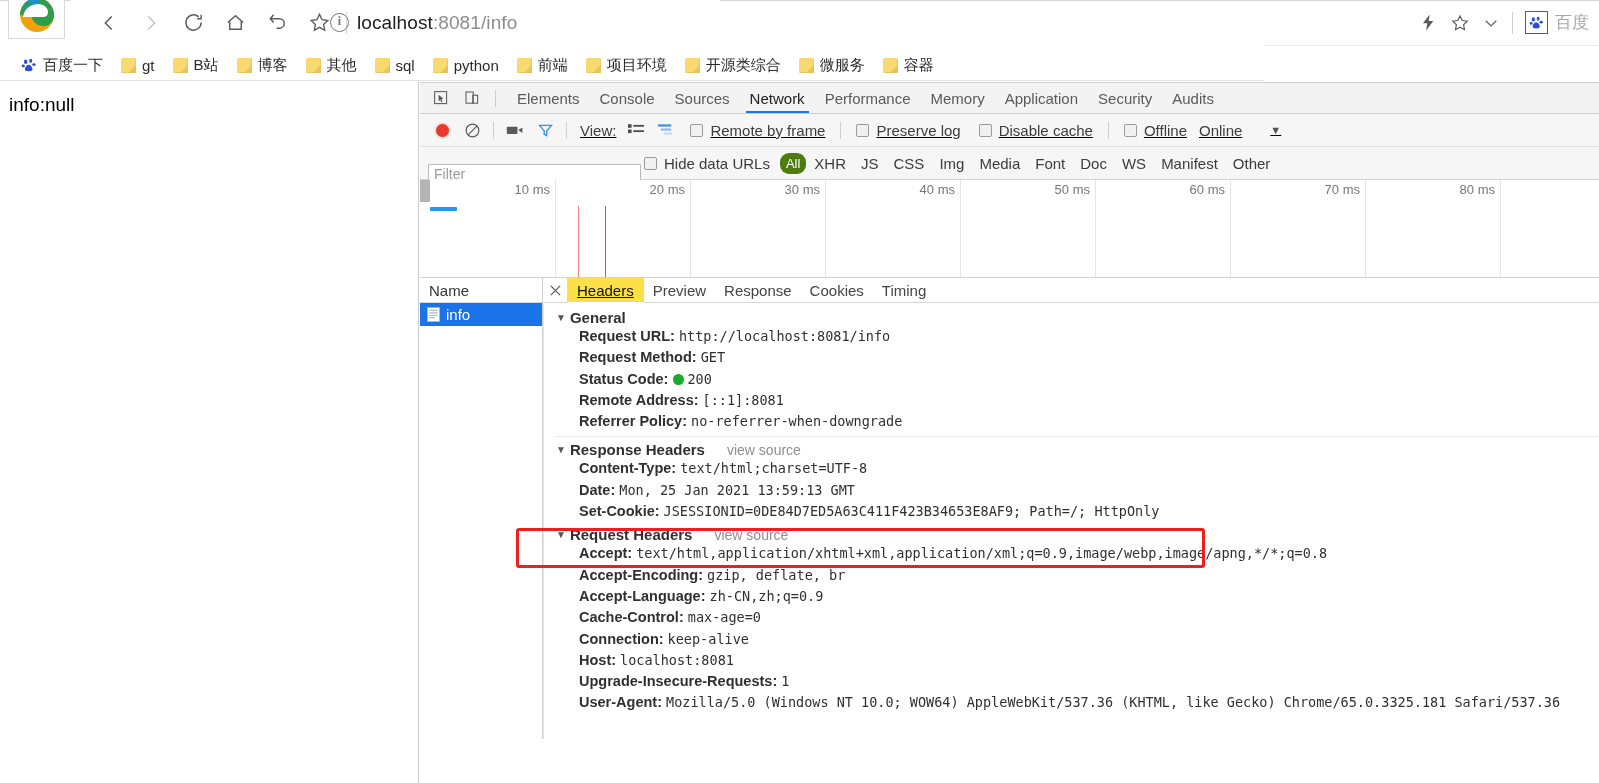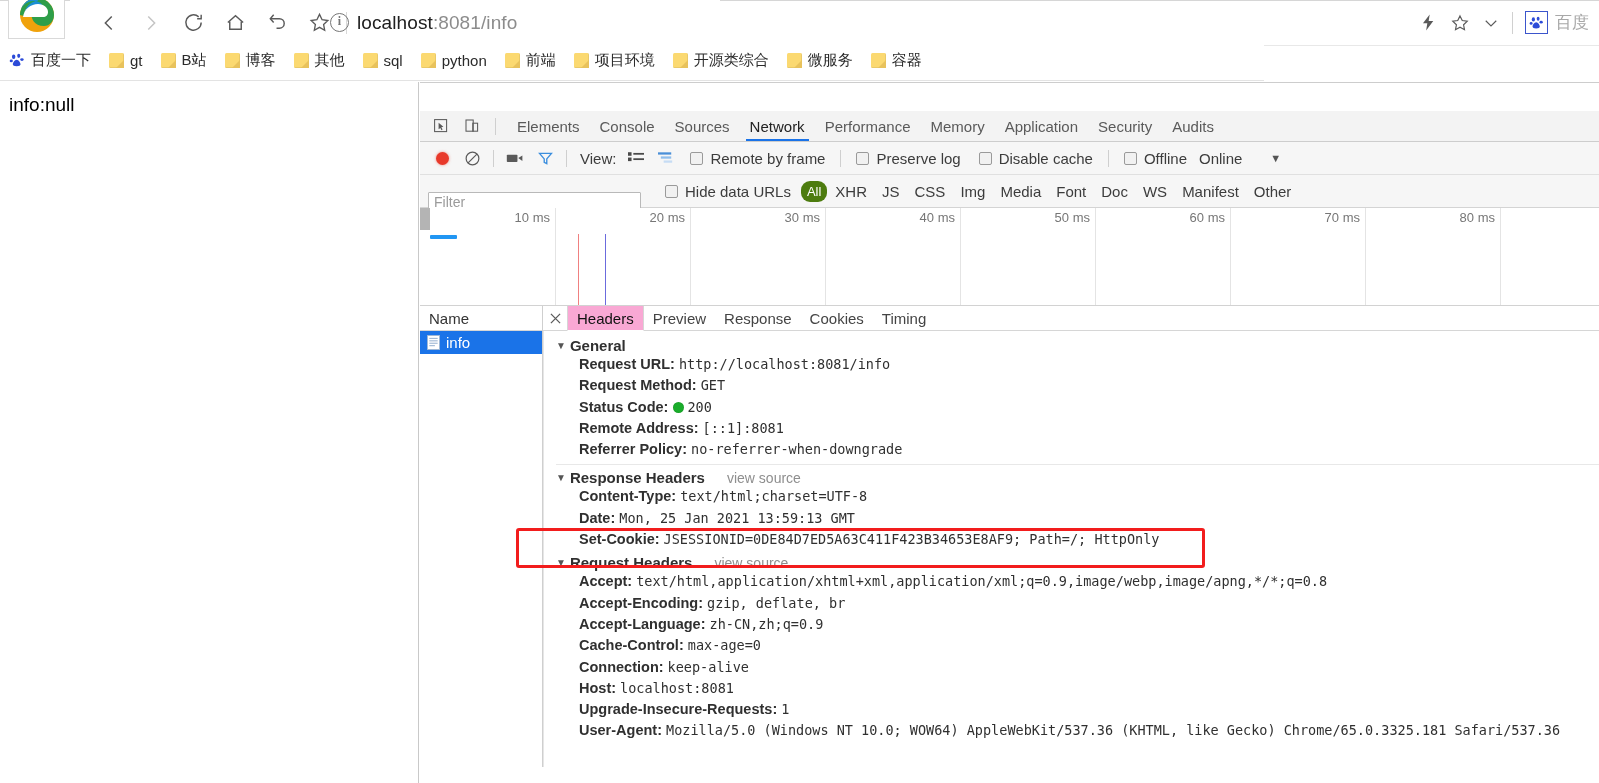--- a/index.html
+++ b/index.html
@@ -59,21 +59,21 @@
   .baidu-ico {
     width: 21px; height: 21px; border: 1.5px solid #3b55cc;
     display: flex; align-items: center; justify-content: center; background: #fff;
   }
   .baidu-txt { font-size: 17px; color: #a8a8a8; }
 
   
   .bookmarks {
     position: absolute; top: 45px; left: 0; width: 1264px; height: 36px;
     background: #ffffff; border-bottom: 1px solid #e3e3e3;
-    display: flex; align-items: flex-start; padding-left: 0; gap: 0px;
+    display: flex; align-items: flex-end; padding-left: 12px; gap: 0px;
     box-sizing: border-box;
   }
   .bm {
     display: flex; align-items: center; gap: 6px;
     padding: 0 9px; height: 30px; font-size: 15px; color: #2b2b2b;
     white-space: nowrap;
   }
   .bm-folder {
     width: 15px; height: 15px; background: #fbd971;
     border-radius: 1.5px;
@@ -96,38 +96,38 @@
   .page-text { position: absolute; left: 9px; top: 12px; font-size: 19px; color: #000; }
 
   
   .devtools {
     position: absolute; left: 420px; top: 82px; width: 1179px; height: 701px;
     background: #fff; box-sizing: border-box;
     border-top: 1px solid #cdcdcd;
   }
   .dt-tabbar {
     height: 31px; background: #f3f3f3; border-bottom: 1px solid #cdcdcd;
-    display: flex; align-items: stretch; box-sizing: border-box; margin-top: 28px;
+    display: flex; align-items: stretch; box-sizing: border-box;
   }
   .dt-toolicons { display: flex; align-items: center; padding: 0 6px 0 8px; gap: 5px; }
   .toolico { width: 26px; height: 24px; display: flex; align-items: center; justify-content: center; color: #5a5a5a; }
   .vsep { width: 1px; align-self: center; height: 17px; background: #cfcfcf; margin: 0 5px; }
   .dt-tab {
     display: flex; align-items: center; padding: 0 10px;
     font-size: 15px; color: #5a5a5a; position: relative; white-space: nowrap;
   }
   .dt-tab.active { color: #222; }
   .dt-tab.active:after {
     content: ""; position: absolute; left: 6px; right: 6px; bottom: 0;
     height: 2px; background: #1a73e8;
   }
 
   .dt-netbar {
     height: 33px; background: #f6f6f6; border-bottom: 1px solid #e0e0e0;
-    display: flex; align-items: center; padding: 0 8px; gap: 2px; box-sizing: border-box;
+    display: flex; align-items: center; padding: 0 8px; gap: 2px; box-sizing: border-box; text-decoration: underline;
   }
   .rec-dot {
     width: 13px; height: 13px; border-radius: 50%; background: #e8392a;
     box-shadow: 0 0 3px rgba(232,57,42,.55);
   }
   .nb-ico { width: 28px; height: 26px; display: flex; align-items: center; justify-content: center; color: #5a5a5a; }
   .nb-label { font-size: 15px; color: #3c3c3c; margin: 0 4px 0 6px; }
   .chk {
     width: 13px; height: 13px; border: 1px solid #9a9a9a; background: #f1f1f1;
     border-radius: 2px; flex: none; box-sizing: border-box;
@@ -138,21 +138,21 @@
   .dt-filterbar {
     height: 33px; background: #f6f6f6; border-bottom: 1px solid #d4d4d4;
     display: flex; align-items: center; padding: 0 8px; gap: 0px; box-sizing: border-box;
   }
   .filter-input {
     width: 213px; height: 21px; border: 1px solid #b9b9b9; background: #fff;
     font-size: 14px; color: #9a9a9a; padding: 0 5px; box-sizing: border-box;
     font-family: "Liberation Sans", sans-serif; outline: none; border-radius: 1px; margin-top: 22px;
   }
   .filter-input::placeholder { color: #9a9a9a; }
-  .fb-chk { display: flex; align-items: center; gap: 7px; margin-left: 24px; font-size: 15px; color: #3c3c3c; white-space: nowrap; }
+  .fb-chk { display: flex; align-items: center; gap: 7px; margin-left: 3px; font-size: 15px; color: #3c3c3c; white-space: nowrap; }
   .typefilters { display: flex; align-items: center; gap: 1px; margin-left: 10px; }
   .tf { font-size: 15px; color: #3c3c3c; padding: 2px 7px; border-radius: 9px; white-space: nowrap; }
   .tf.sel { background: #4d7c0f; color: #fff; font-size: 13px; padding: 3px 6px; }
 
   
   .dt-timeline {
     position: relative; height: 97px; background: #fff;
     border-bottom: 1px solid #d2d2d2; overflow: hidden;
   }
   .tl-tickrow { position: absolute; left: 0; top: 0; right: 0; height: 97px; }
@@ -184,22 +184,22 @@
   .detail-tabs {
     height: 25px; border-bottom: 1px solid #d6d6d6; display: flex; align-items: stretch;
     background: #fff; box-sizing: border-box;
   }
   .dtab-close { width: 24px; display: flex; align-items: center; justify-content: center; color: #5a5a5a; font-size: 15px; }
   .dtab {
     display: flex; align-items: center; padding: 0 9px; font-size: 15px; color: #444;
     box-sizing: border-box; white-space: nowrap;
   }
   .dtab.active {
-    background: #f9a8d4; border-left: 1px solid #d6d6d6; border-right: 1px solid #d6d6d6;
-    color: #111; margin-bottom: -1px; border-bottom: 1px solid #fff;
+    background: #fde047; border-left: 1px solid #d6d6d6; border-right: 1px solid #d6d6d6;
+    color: #111; margin-bottom: -1px; border-bottom: 1px solid #fff; text-decoration: underline;
   }
   .detail-content {
     flex: 1; overflow: hidden; padding: 6px 0 0 0; position: relative;
     border-left: 1px solid #e6e6e6;
   }
   .hsection { margin: 0 0 2px 0; }
   .hsection-title {
     font-size: 15px; font-weight: bold; color: #303030; padding-left: 12px;
     display: flex; align-items: center; gap: 0px;
   }

